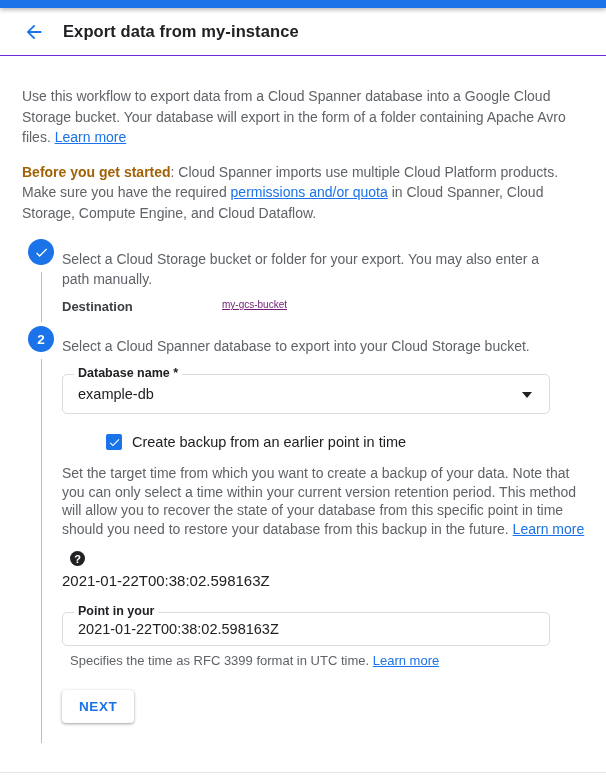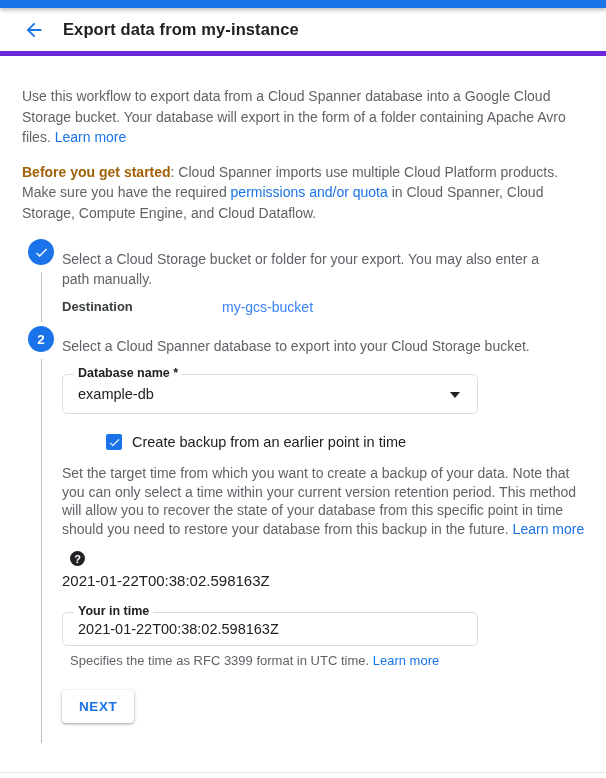--- a/index.html
+++ b/index.html
@@ -16,21 +16,21 @@
     background: #1a73e8;
     box-shadow: 0 2px 4px rgba(0,0,0,0.28);
     position: relative;
     z-index: 5;
   }
   header {
     height: 48px;
     display: flex;
     align-items: center;
     padding: 0 22px;
-    border-bottom: 5px solid #6d28d9;
+    border-bottom: 1px solid #6d28d9;
     background: #fff;
   }
   .back-btn {
     background: none;
     border: none;
     cursor: pointer;
     width: 24px; height: 24px;
     margin-right: 17px;
     display: flex; align-items: center; justify-content: center;
     padding: 0;
@@ -46,20 +46,21 @@
     width: 552px;
     font-size: 14px;
     line-height: 20.5px;
     color: #5f6368;
   }
   .intro.first { margin-top: 30px; }
   .intro.second { margin-top: 14px; }
   .intro .lead { font-weight: bold; color: #a16207; }
   a.link {
     color: #1a73e8;
+    text-decoration: underline;
     cursor: pointer;
   }
   
   .step { display: flex; margin-top: 16px; }
   .rail {
     width: 30px;
     margin-left: 4px;
     display: flex;
     flex-direction: column;
     align-items: center;
@@ -91,26 +92,26 @@
   }
   .step-desc {
     margin-top: 10px;
     width: 506px;
     font-size: 14px;
     line-height: 20px;
     color: #5f6368;
   }
   .dest-row { margin-top: 10px; display: flex; font-size: 13px; height: 17px; }
   .dest-label { font-weight: bold; color: #3c4043; width: 160px; }
-  .dest-value { color: #3b82f6; font-size: 14px; }
+  .dest-value { color: #701a75; font-size: 10px; text-decoration: underline; }
   .step1-body { padding-bottom: 6px; }
   
   .field {
     position: relative;
-    width: 416px;
+    width: 488px;
     border: 1px solid #dadce0;
     border-radius: 5px;
     background: #fff;
   }
   .field .float-label {
     position: absolute;
     top: -9px;
     left: 11px;
     background: #fff;
     padding: 0 4px;
@@ -289,21 +290,21 @@
       <p class="long-desc">
         <span>Set the target time from which you want to create a backup of your data. Note that you can only select a time within your current version retention period. This method will allow you to recover the state of your database from this specific point in time should you need to restore your database from this backup in the future. </span><a class="link">Learn more</a>
       </p>
 
       <div class="evt-row">
         <span class="help-icon">?</span>
       </div>
       <div class="evt-value">2021-01-22T00:38:02.598163Z</div>
 
       <div class="field input-field">
-        <label class="float-label">Your in time</label>
+        <label class="float-label">Point in your</label>
         <input type="text" value="2021-01-22T00:38:02.598163Z" style="">
       </div>
       <p class="helper">
         <span>Specifies the time as RFC 3399 format in UTC time. </span><a class="link">Learn more</a>
       </p>
 
       <button class="next-btn">NEXT</button>
     </div>
   </section>
 </main>

